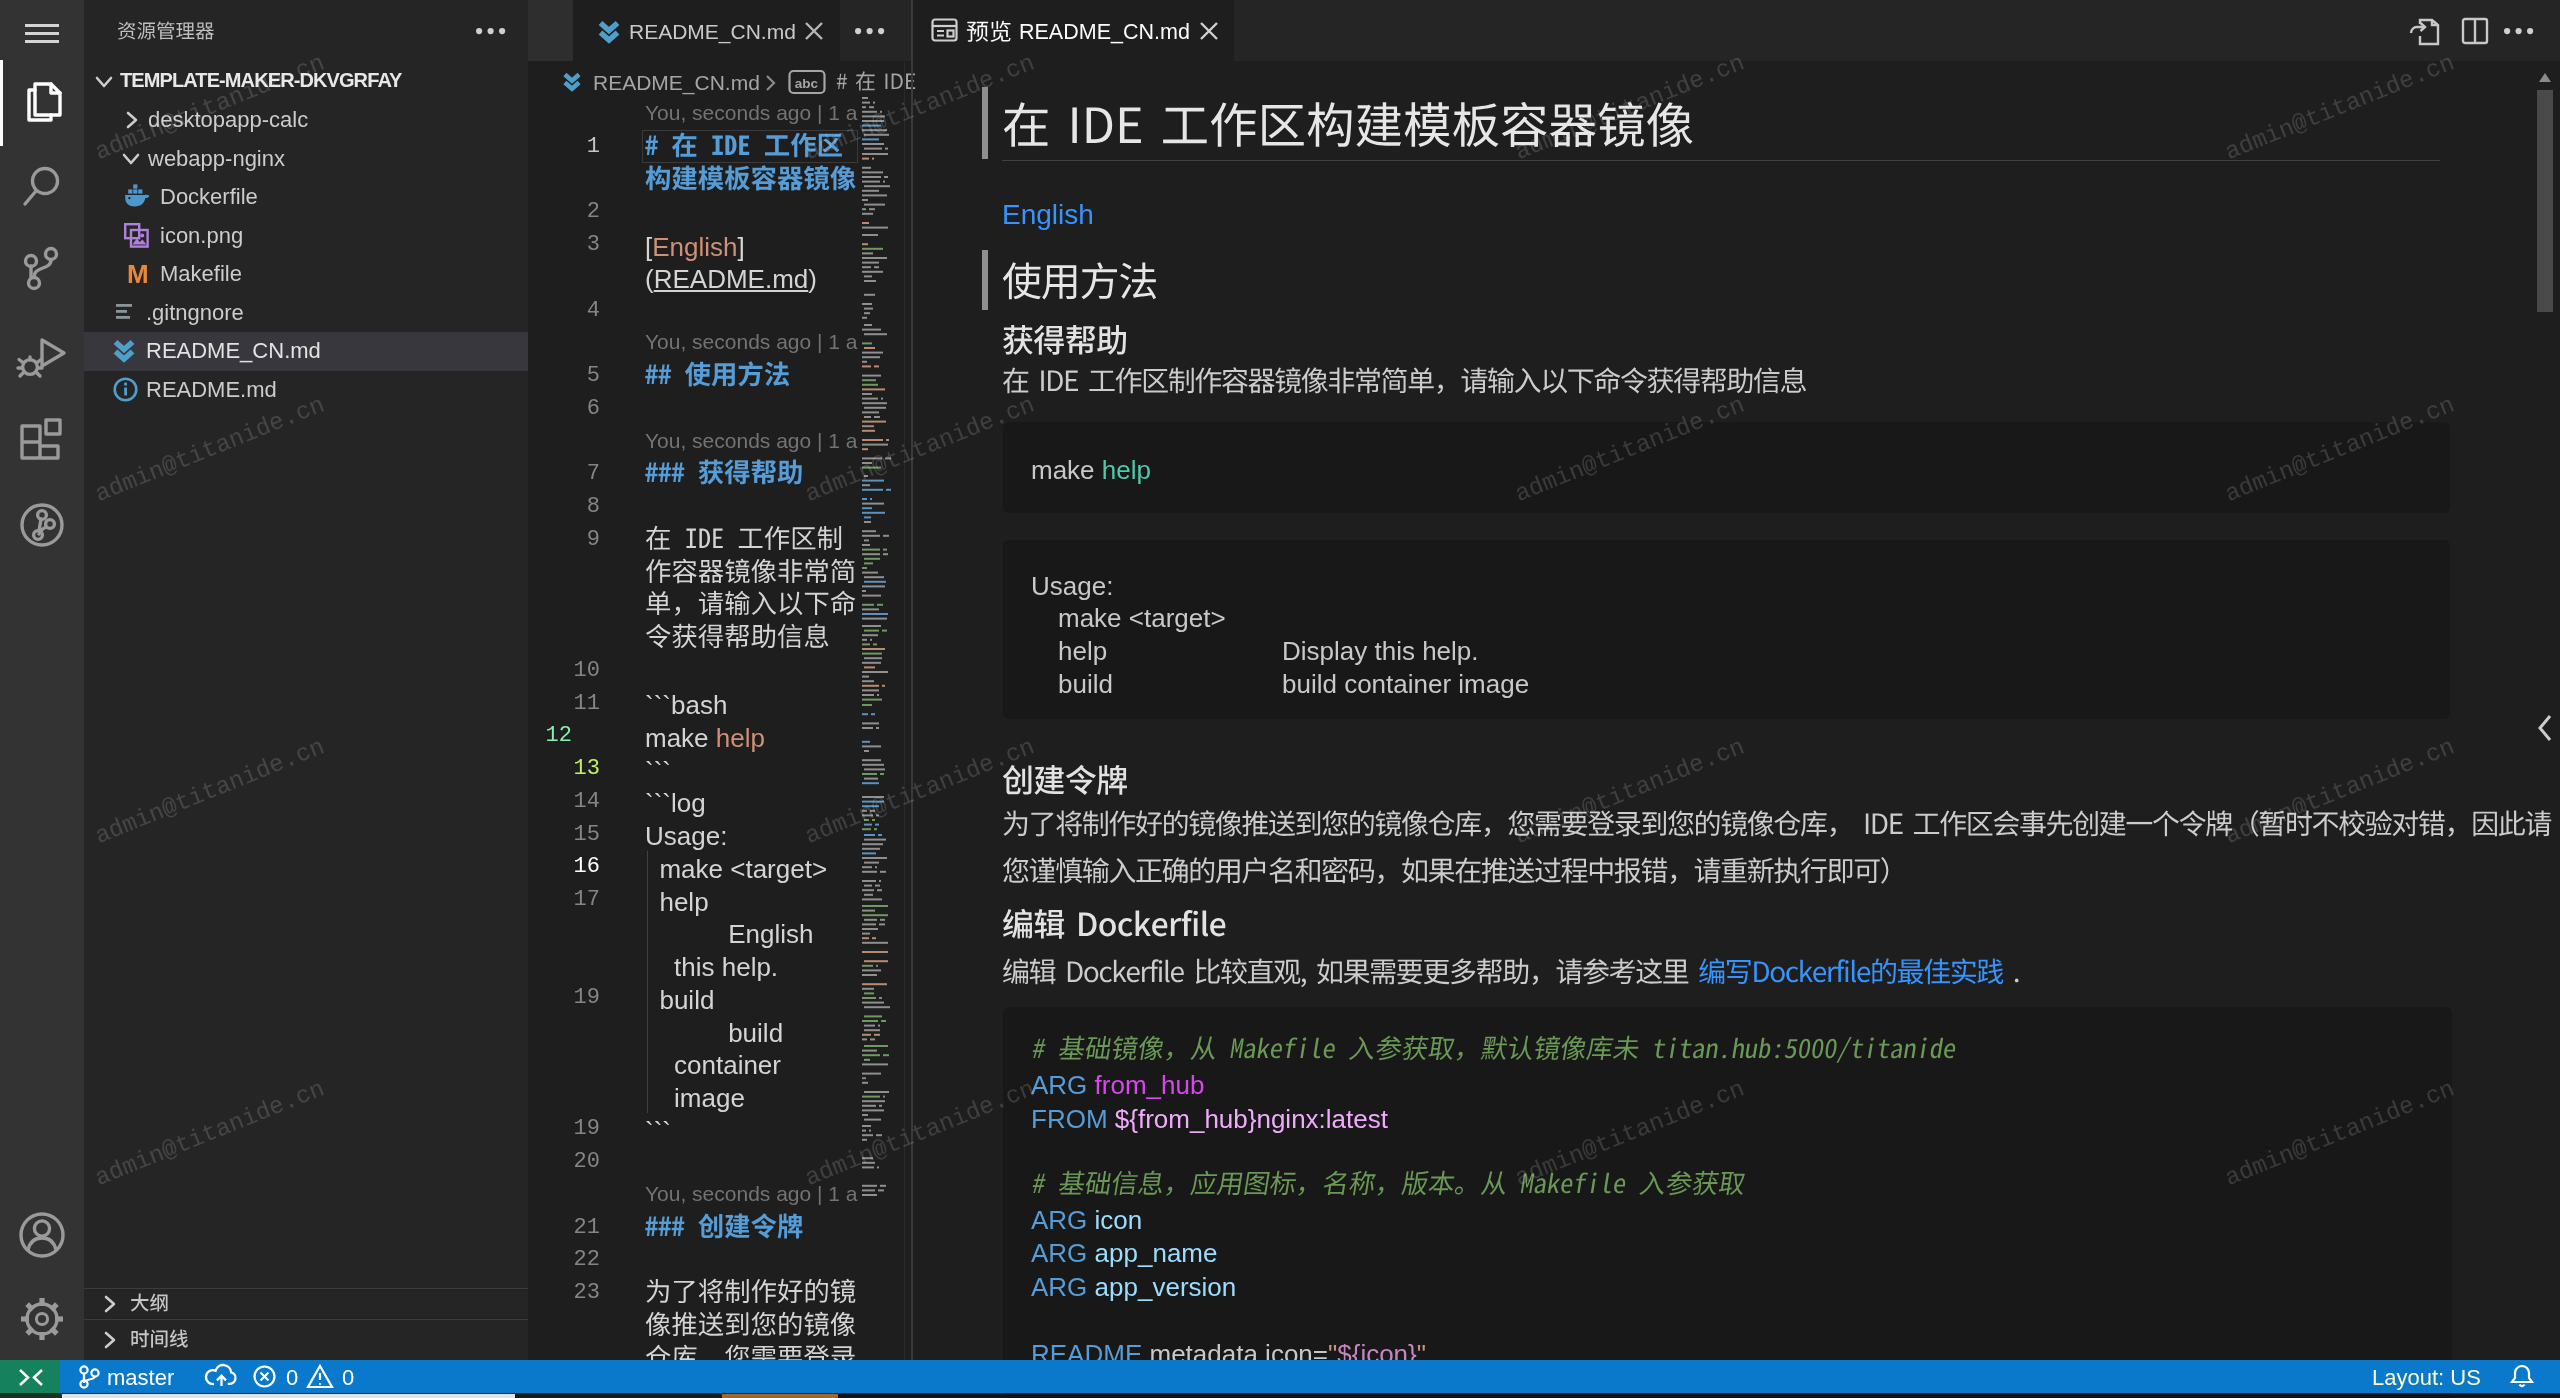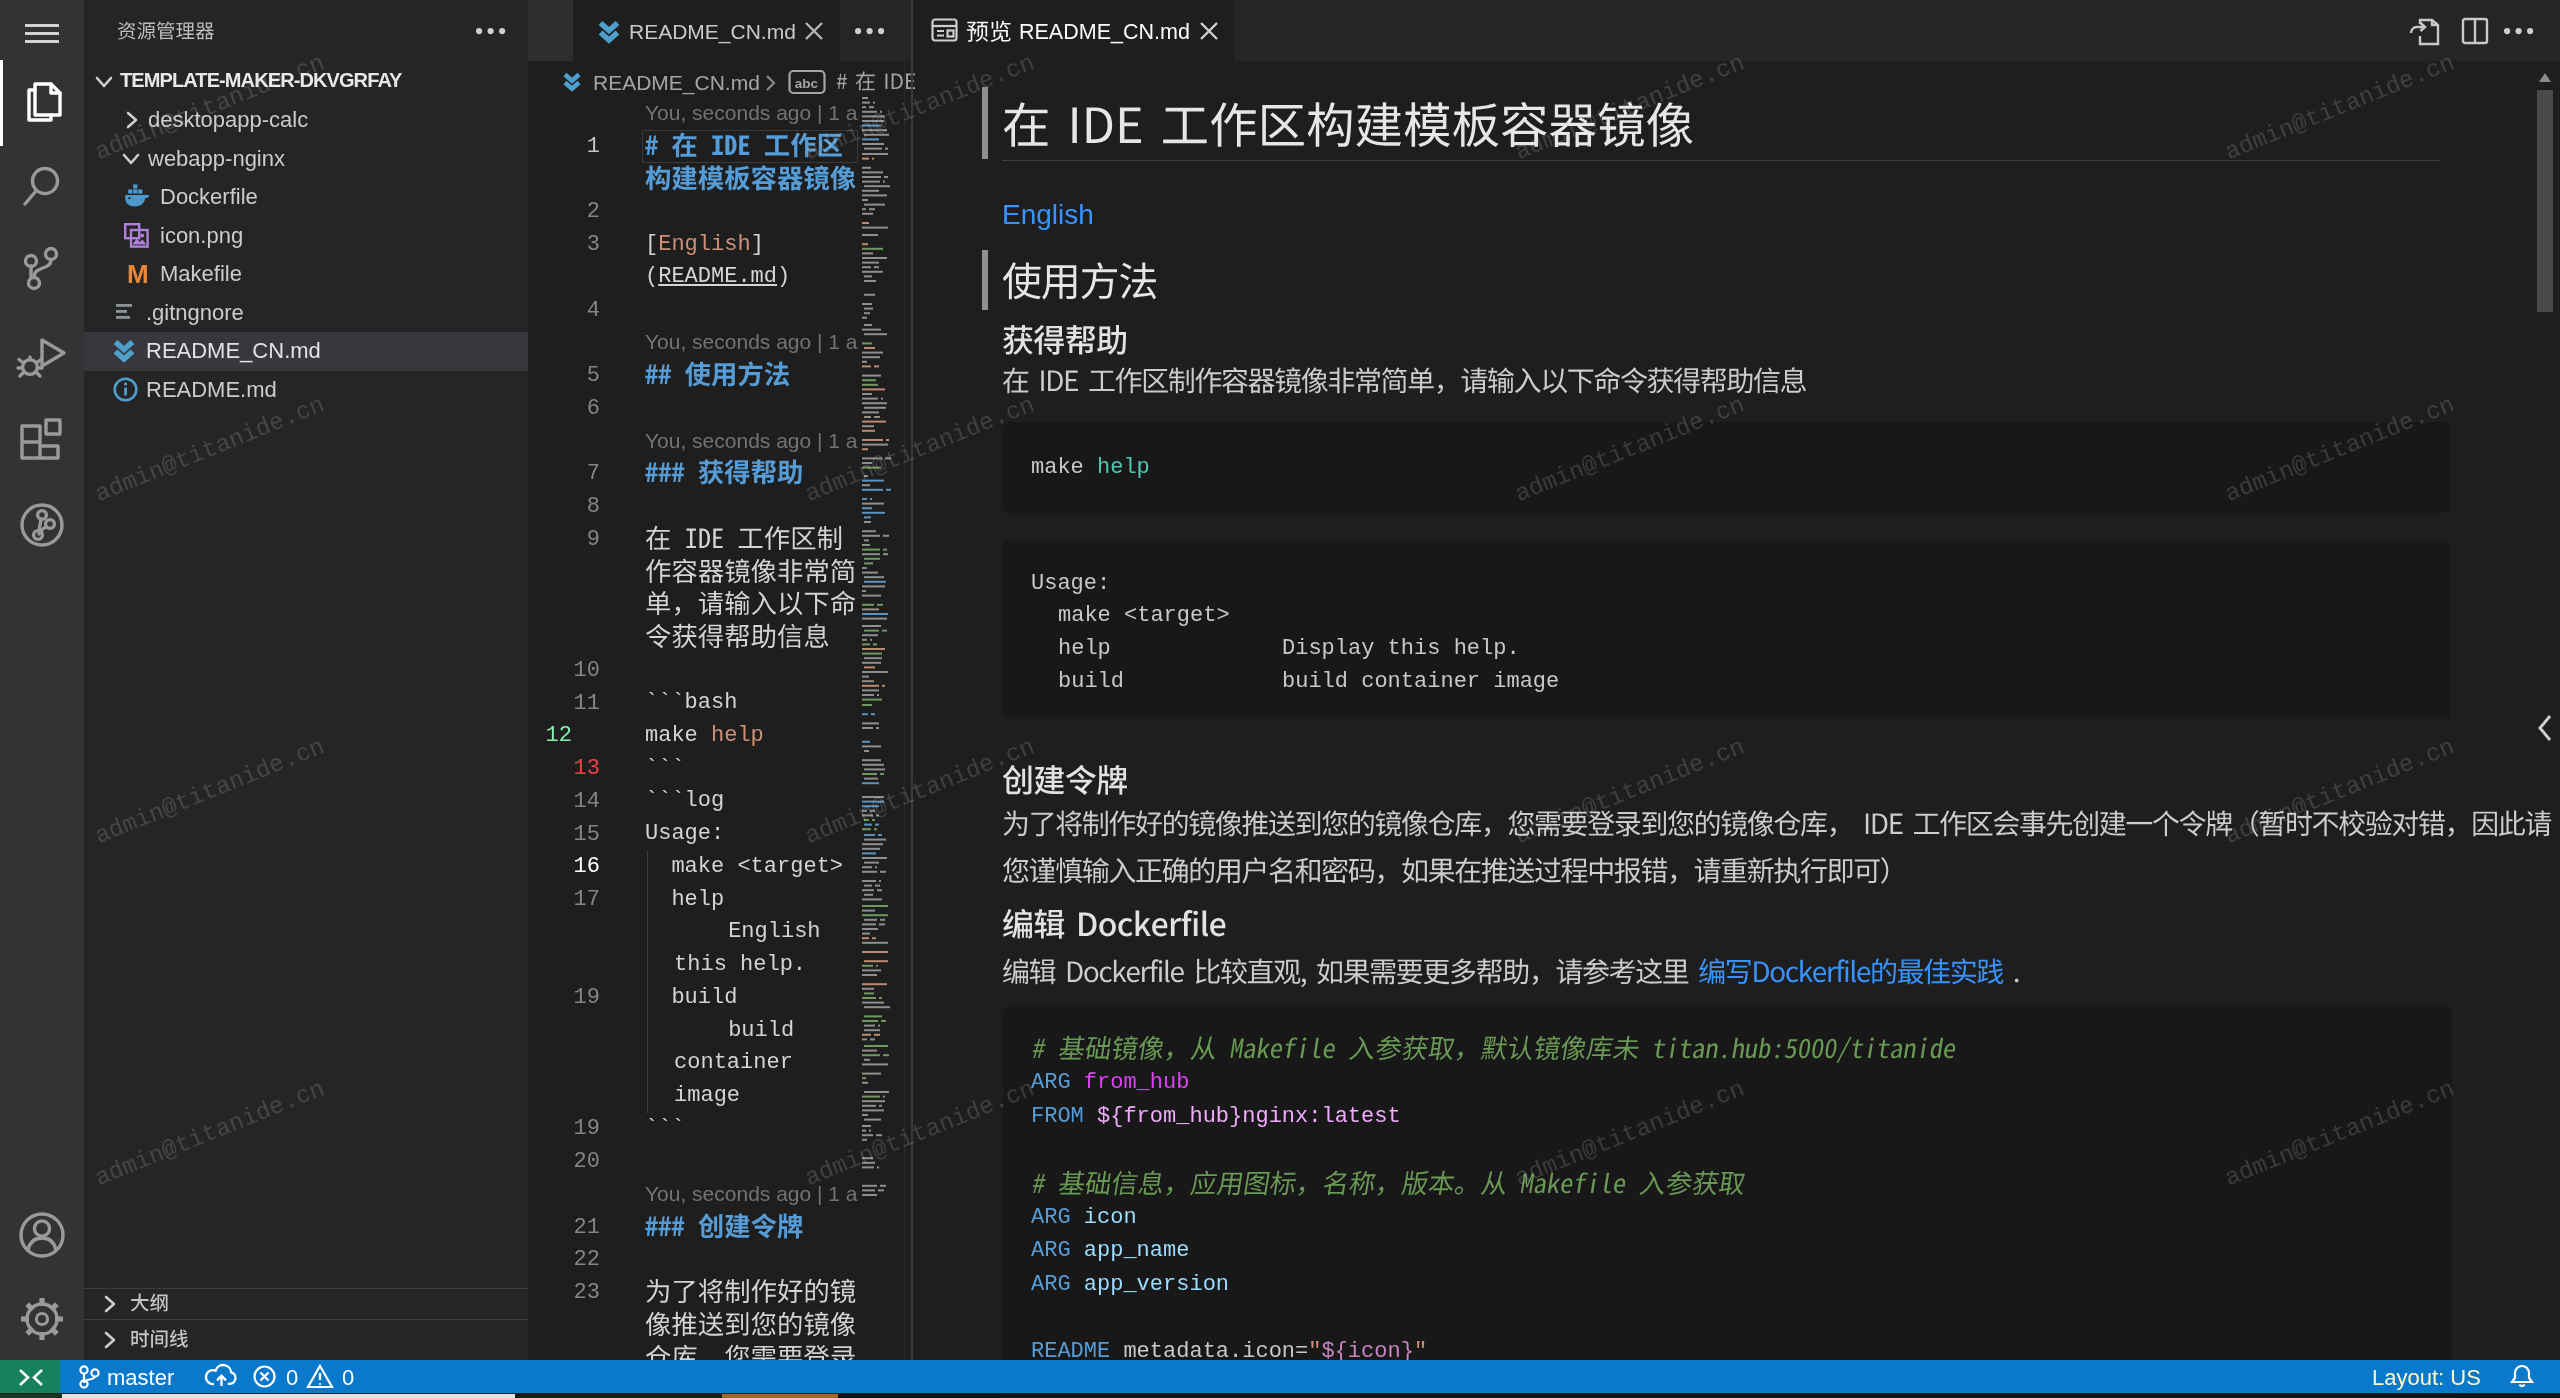--- a/index.html
+++ b/index.html
@@ -1,18 +1,18 @@
 <!DOCTYPE html>
 <html><head><meta charset="utf-8"><style>
 *{margin:0;padding:0;box-sizing:border-box}
 html,body{width:2560px;height:1398px;overflow:hidden;background:#1e1e1e}
 body{font-family:"Liberation Sans",sans-serif;position:relative}
 .abs{position:absolute}
 svg.t{position:absolute;overflow:visible}
-.mono{font-family:Liberation Mono, monospace;font-size:22px;letter-spacing:0.0px;white-space:pre}
+.mono{font-family:Liberation Sans, sans-serif;font-size:26px;letter-spacing:0.0px;white-space:pre}
 .lnum{position:absolute;font-family:"Liberation Mono",monospace;font-size:22px;color:#858585;text-align:right;width:48px}
 </style></head><body>
 <div class="abs" style="left:0;top:0;width:84px;height:1360px;background:#333333"></div>
 <div class="abs" style="left:25px;top:24px;width:34px;height:3px;background:#d4d4d4"></div>
 <div class="abs" style="left:25px;top:32px;width:34px;height:3px;background:#d4d4d4"></div>
 <div class="abs" style="left:25px;top:40px;width:34px;height:3px;background:#d4d4d4"></div>
 <div class="abs" style="left:0;top:60px;width:3px;height:86px;background:#fff"></div>
 <svg class="t" style="left:20px;top:76px" width="48" height="52">
 <g fill="none" stroke-width="3.4" stroke-linecap="round" stroke-linejoin="round" stroke="#ffffff">
 <path d="M15 8 h16 l9 9 v22 h-25 z"></path>
@@ -234,21 +234,21 @@
 <div class="lnum" style="left:552px;top:232.0px;color:#858585">3</div>
 <div class="lnum" style="left:552px;top:297.5px;color:#858585">4</div>
 <div class="lnum" style="left:552px;top:363.0px;color:#858585">5</div>
 <div class="lnum" style="left:552px;top:395.8px;color:#858585">6</div>
 <div class="lnum" style="left:552px;top:461.2px;color:#858585">7</div>
 <div class="lnum" style="left:552px;top:494.0px;color:#858585">8</div>
 <div class="lnum" style="left:552px;top:526.8px;color:#858585">9</div>
 <div class="lnum" style="left:552px;top:657.8px;color:#858585">10</div>
 <div class="lnum" style="left:552px;top:690.5px;color:#858585">11</div>
 <div class="lnum" style="left:524px;top:723.2px;color:#86efac">12</div>
-<div class="lnum" style="left:552px;top:756.0px;color:#ef4444">13</div>
+<div class="lnum" style="left:552px;top:756.0px;color:#bef264">13</div>
 <div class="lnum" style="left:552px;top:788.8px;color:#858585">14</div>
 <div class="lnum" style="left:552px;top:821.5px;color:#858585">15</div>
 <div class="lnum" style="left:552px;top:854.2px;color:#ffffff">16</div>
 <div class="lnum" style="left:552px;top:887.0px;color:#858585">17</div>
 <div class="lnum" style="left:552px;top:985.2px;color:#858585">19</div>
 <div class="lnum" style="left:552px;top:1116.2px;color:#858585">19</div>
 <div class="lnum" style="left:552px;top:1149.0px;color:#858585">20</div>
 <div class="lnum" style="left:552px;top:1214.5px;color:#858585">21</div>
 <div class="lnum" style="left:552px;top:1247.2px;color:#858585">22</div>
 <div class="lnum" style="left:552px;top:1280.0px;color:#858585">23</div>

